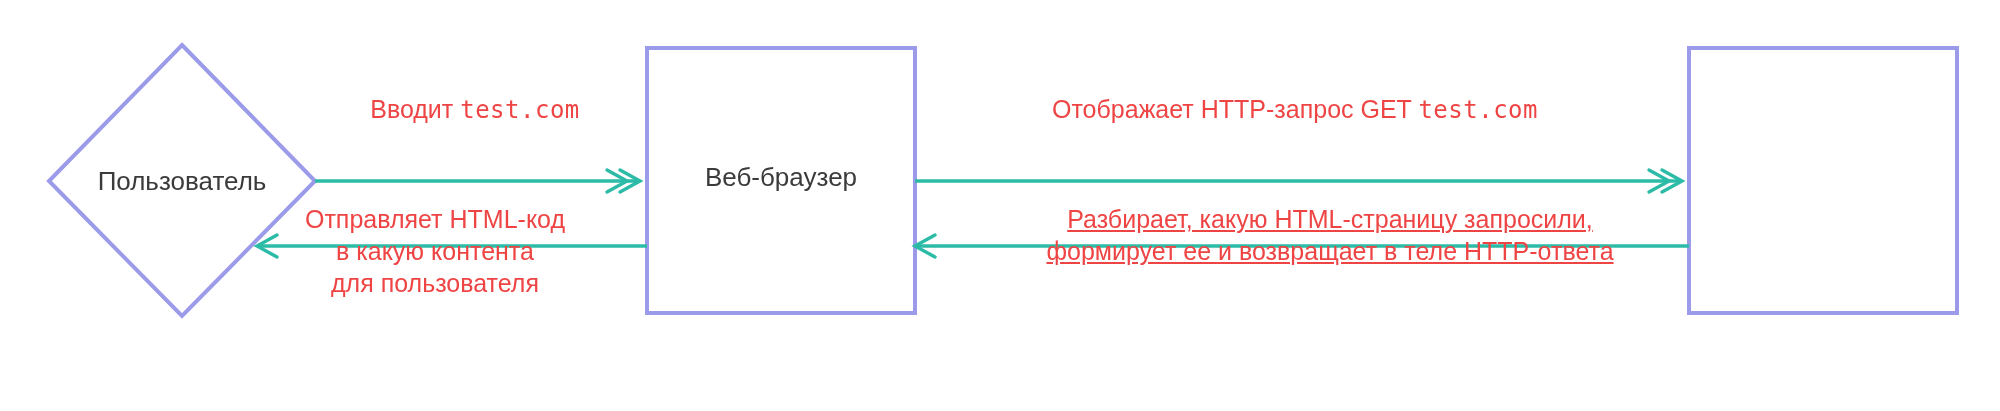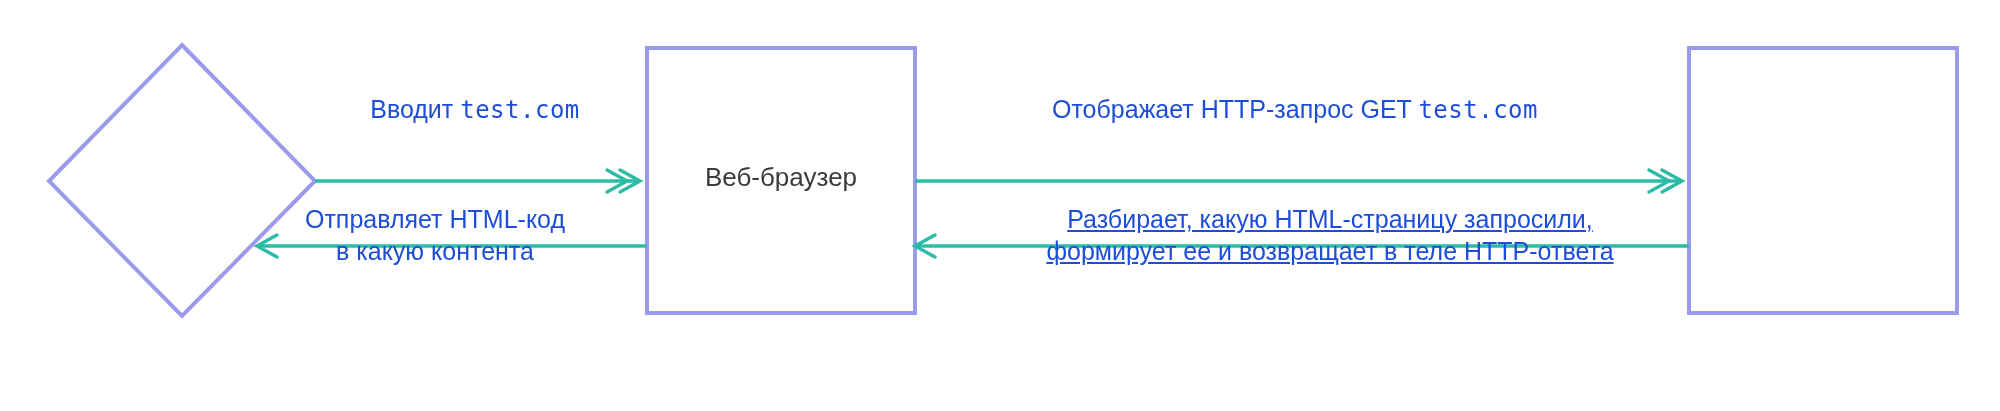--- a/index.html
+++ b/index.html
@@ -26,21 +26,21 @@
     position: absolute;
     color: #3b3b3b;
     font-family: "Liberation Sans", sans-serif;
     font-size: 26px;
     line-height: 30px;
     white-space: nowrap;
     text-align: center;
   }
   .edge-label {
     position: absolute;
-    color: #1d4ed8;
+    color: #ef4444;
     font-family: "Liberation Sans", sans-serif;
     font-size: 25px;
     line-height: 32px;
     text-align: center;
     white-space: nowrap;
   }
   .mono {
     font-family: "DejaVu Sans Mono", "Liberation Mono", monospace;
     font-size: 24px;
     letter-spacing: 0.5px;
@@ -76,39 +76,41 @@
       <path d="M 1662 170 L 1682 181 L 1662 192" fill="none" stroke="#2bbba6" stroke-width="3.4" stroke-linecap="round" stroke-linejoin="miter"></path>
       <path d="M 1649 170 L 1669 181 L 1649 192" fill="none" stroke="#2bbba6" stroke-width="3.4" stroke-linecap="round" stroke-linejoin="miter"></path>
     </g>
 
     <g>
       <line x1="1689" y1="246" x2="917" y2="246" stroke="#2bbba6" stroke-width="3.4" stroke-linecap="butt"></line>
       <path d="M 935 235 L 915 246 L 935 257" fill="none" stroke="#2bbba6" stroke-width="3.4" stroke-linecap="round" stroke-linejoin="miter"></path>
     </g>
   </svg>
 
+  <div class="node-label" style="left:49px; top:166px; width:266px;">Пользователь</div>
 
   <div class="node-label" style="left:647px; top:162px; width:268px;">Веб-браузер</div>
 
 
   <div class="edge-label" style="left:275px; top:93px; width:400px;">
     <span class="line">
       <span>Вводит </span><span class="mono">test.com</span>
     </span>
   </div>
 
   <div class="edge-label" style="left:905px; top:93px; width:780px;">
     <span class="line">
       <span>Отображает HTTP-запрос GET </span><span class="mono">test.com</span>
     </span>
   </div>
 
   <div class="edge-label" style="left:175px; top:203px; width:520px;">
     <span class="line">Отправляет HTML-код</span>
     <span class="line">в какую контента</span>
+    <span class="line">для пользователя</span>
   </div>
 
   <div class="edge-label" style="left:795px; top:203px; width:1070px;text-decoration:underline;">
     <span class="line">Разбирает, какую HTML-страницу запросили,</span>
     <span class="line">формирует ее и возвращает в теле HTTP-ответа</span>
   </div>
 
 </div>
 
 </body></html>

